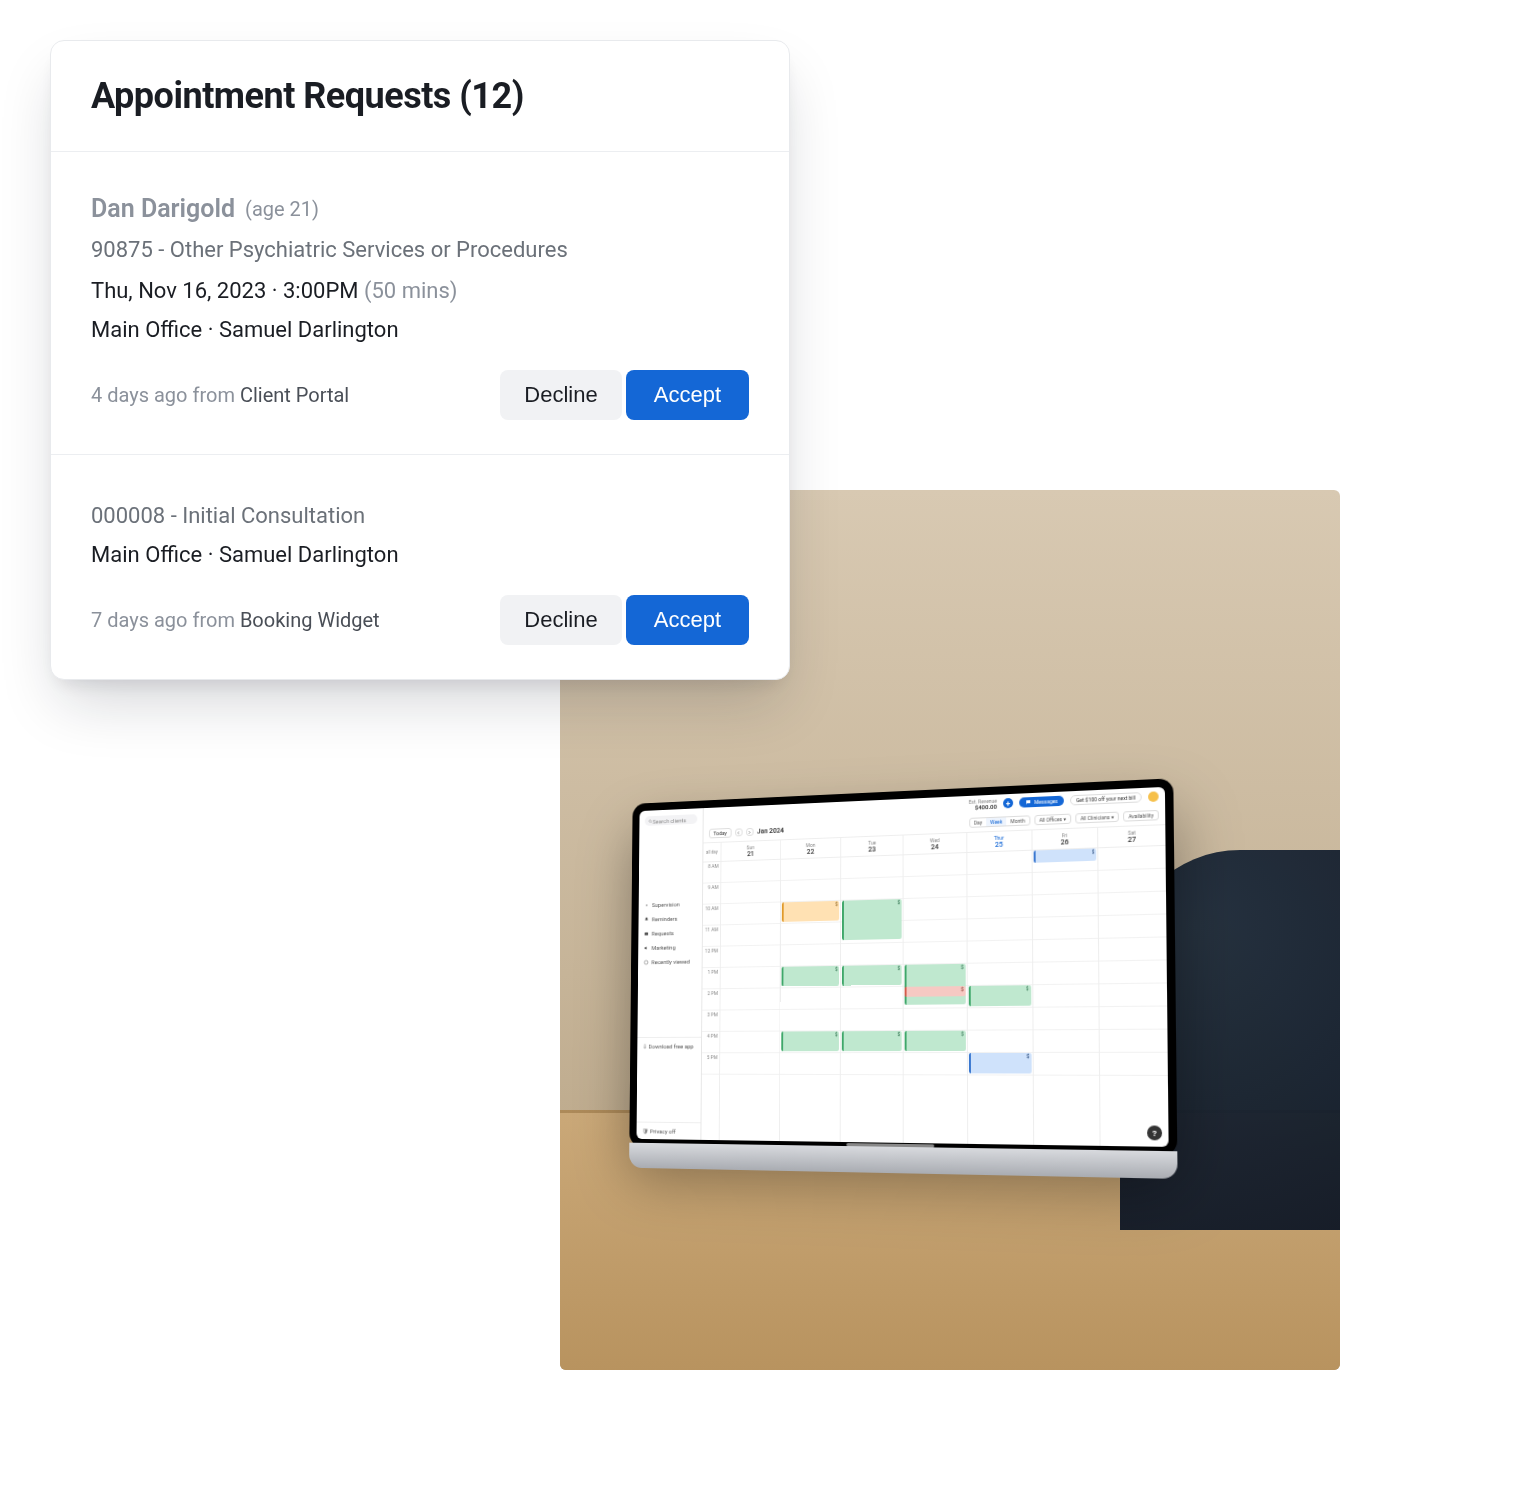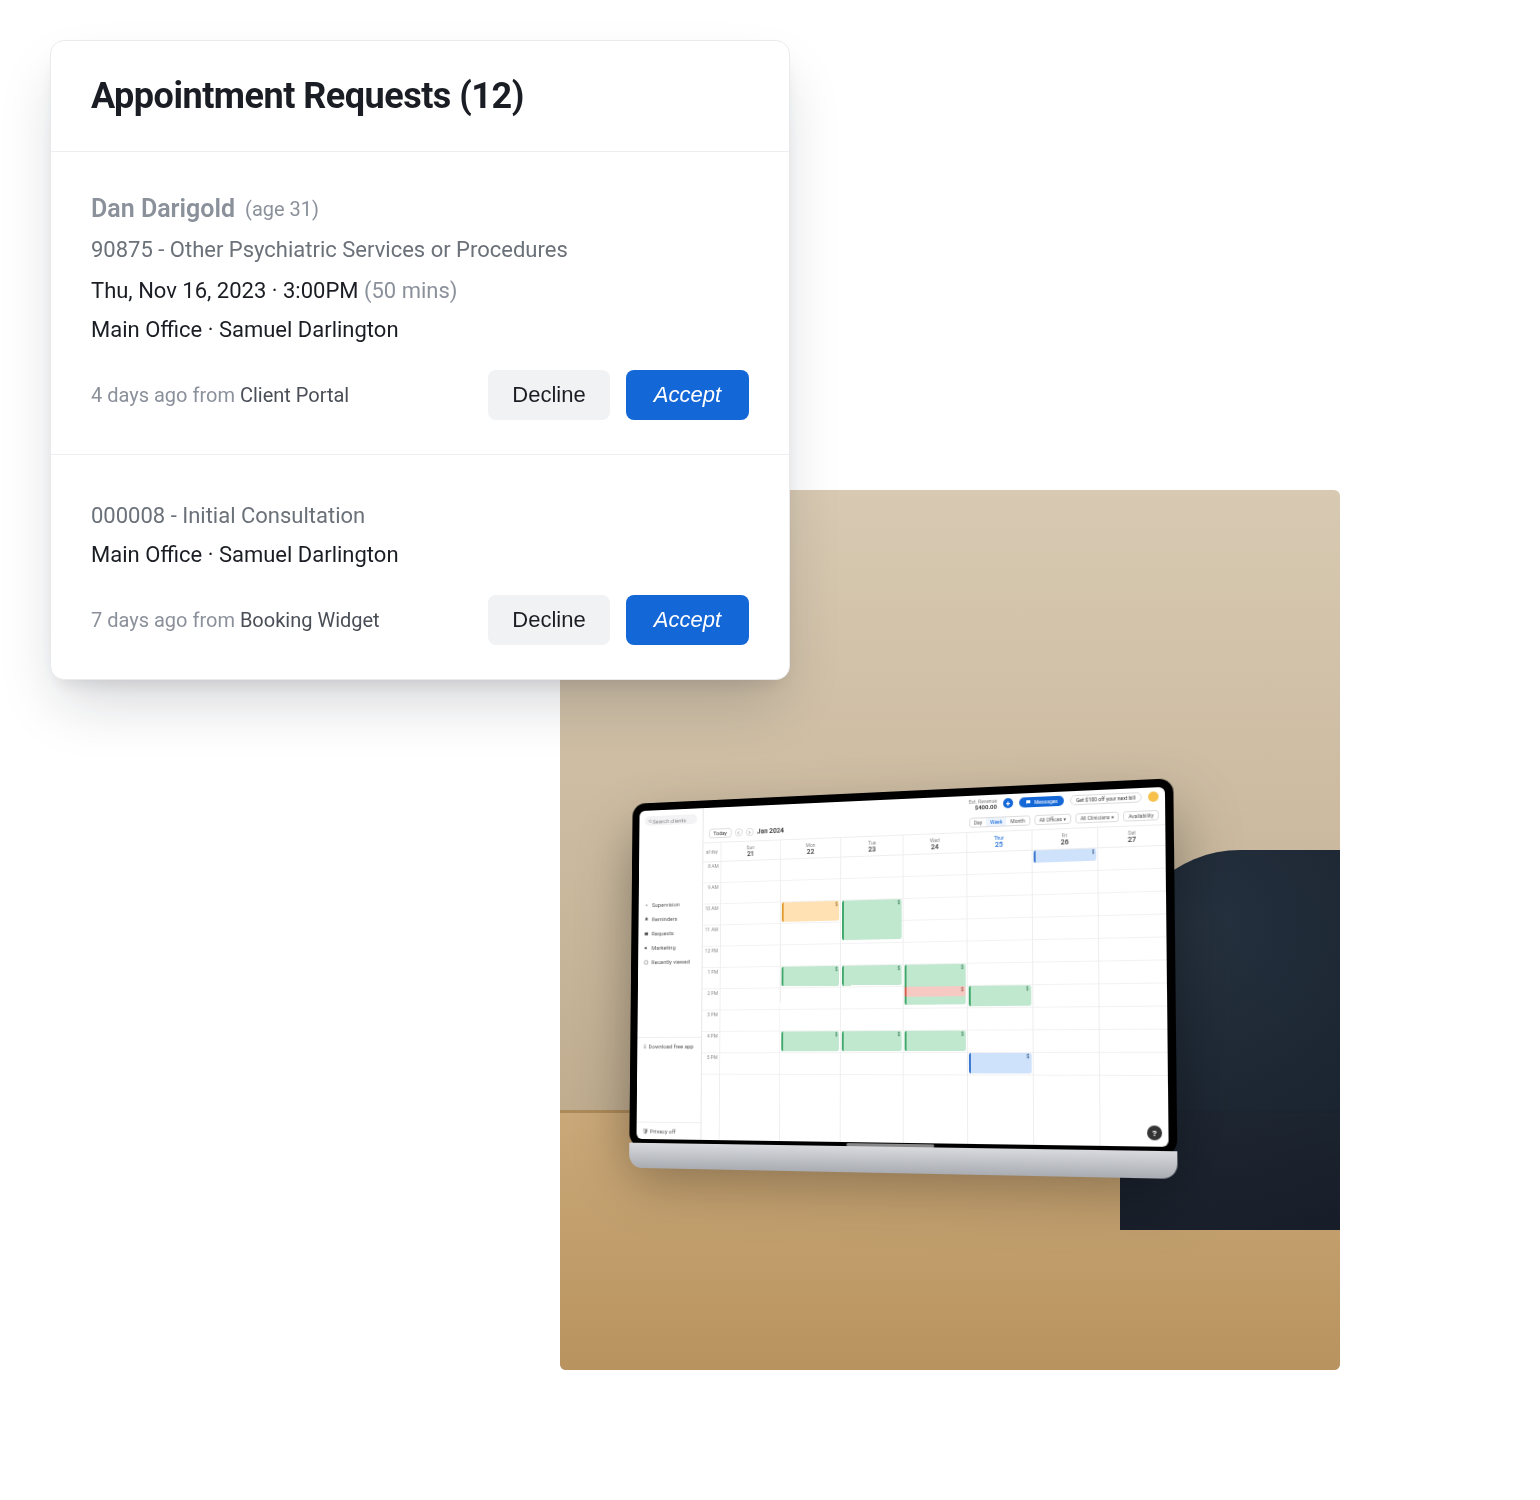--- a/index.html
+++ b/index.html
@@ -247,34 +247,34 @@
     margin-top:14px;font-size:22px;color:#6b7179;
   }
   .when {
     margin-top:16px;font-size:22px;color:#1a1d23;
   }
   .when .dur { color:#8b919b; }
   .where {
     margin-top:14px;font-size:22px;color:#1a1d23;
   }
   .req-foot {
-    margin-top:28px;display:flex;align-items:center;gap:16px;
+    margin-top:28px;display:flex;align-items:center;gap:4px;
   }
   .meta {
     font-size:20px;color:#8b919b;
   }
   .meta .src { color:#4a4f57; }
   .spacer { flex:1; }
   .btn-decline {
     background:#f1f2f4;color:#1a1d23;border:none;border-radius:8px;
     font-size:22px;padding:12px 24px;cursor:pointer;font-weight:500;
   }
   .btn-accept {
     background:#1467d6;color:#fff;border:none;border-radius:8px;
-    font-size:22px;padding:12px 28px;cursor:pointer;font-weight:500;font-style:italic;
+    font-size:22px;padding:12px 28px;cursor:pointer;font-weight:500;
   }
 </style>
 </head>
 <body>
 
 <div class="backdrop">
   <div class="table-surface"></div>
   <div class="person"></div>
 
   <div class="laptop">
@@ -560,21 +560,21 @@
 </div>
 
 <div class="card">
   <div class="card-header">
     <h1>Appointment Requests (12)</h1>
   </div>
 
   <div class="req">
     <div class="req-row1 second-name">
       <span class="name">Dan Darigold</span>
-      <span class="age">(age 31)</span>
+      <span class="age">(age 21)</span>
     </div>
     <div class="svc">90875 - Other Psychiatric Services or Procedures</div>
     <div class="when">
       <span>Thu, Nov 16, 2023 · 3:00PM</span>
       <span class="dur">(50 mins)</span>
     </div>
     <div class="where">Main Office · Samuel Darlington</div>
     <div class="req-foot">
       <span class="meta">
         <span>4 days ago from </span><span class="src">Client Portal</span>

